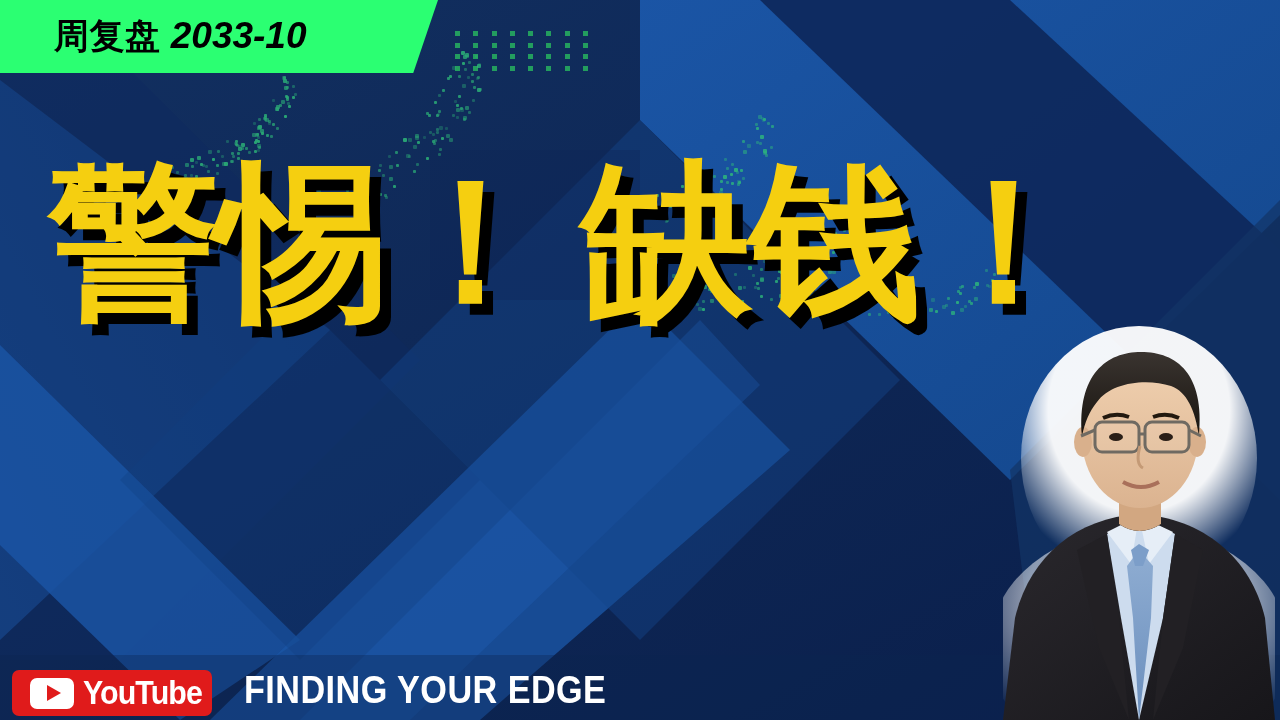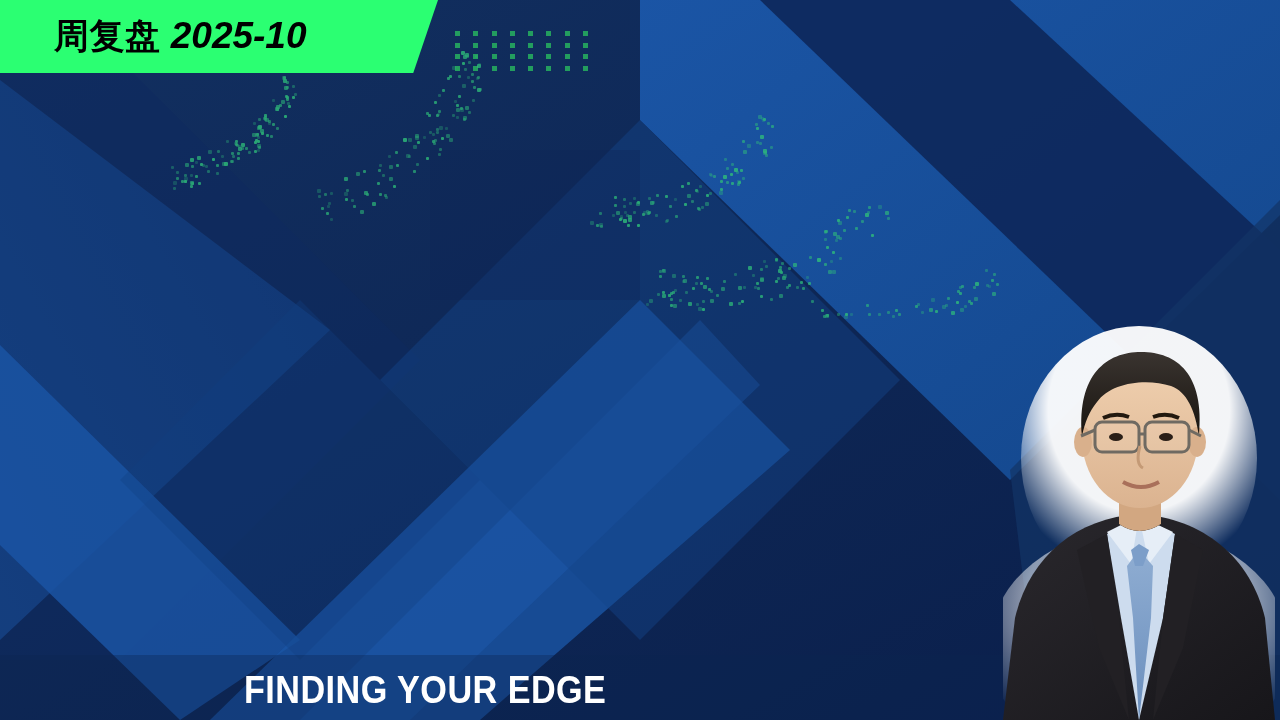--- a/index.html
+++ b/index.html
@@ -642,24 +642,28 @@
         <span style="left:959.2px;top:237.3px;width:3px;height:3px;opacity:0.83;background:#2fbf7a"></span>
         <span style="left:920.6px;top:256.4px;width:3px;height:3px;opacity:0.41;background:#2fbf7a"></span>
         <span style="left:991.2px;top:223.7px;width:3px;height:3px;opacity:0.77;background:#2fbf7a"></span>
         <span style="left:986.3px;top:229.2px;width:3px;height:3px;opacity:0.42;background:#2fbf7a"></span>
         <span style="left:836.9px;top:258.3px;width:3px;height:3px;opacity:0.50;background:#2fbf7a"></span>
       </div>
   </div>
 
   <div class="badge">
     <div class="badge-text">
-      <span>周复盘</span><span> </span><span class="num">2025-10</span>
+      <span>周复盘</span><span> </span><span class="num">2033-10</span>
     </div>
   </div>
 
+  <div class="headline">
+    <span class="h-left">警惕！</span>
+    <span class="h-right">缺钱！</span>
+  </div>
 
 
 
   <div class="person">
     <svg width="272" height="402" viewBox="0 0 272 402" xmlns="http://www.w3.org/2000/svg">
       <defs>
         <radialGradient id="glow" cx="0.5" cy="0.32" r="0.62">
           <stop offset="0.62" stop-color="#ffffff" stop-opacity="0.95"></stop>
           <stop offset="1" stop-color="#ffffff" stop-opacity="0"></stop>
         </radialGradient>
@@ -719,15 +723,21 @@
       <ellipse cx="163" cy="119" rx="7" ry="4" fill="#2a1f18"></ellipse>
 
       <path d="M100 100 Q 113 94 126 99" stroke="#22190f" stroke-width="4" fill="none"></path>
       <path d="M150 99 Q 163 94 176 100" stroke="#22190f" stroke-width="4" fill="none"></path>
 
       <path d="M137 128 Q 132 146 140 150" stroke="#c49a76" stroke-width="3" fill="none"></path>
       <path d="M120 164 Q 138 174 156 164" stroke="#a9705a" stroke-width="4" fill="none"></path>
     </svg>
   </div>
 
+  <div class="yt">
+    <div class="yt-play">
+        <b></b>
+      </div>
+    <div class="yt-word">YouTube</div>
+  </div>
   <div class="tagline">FINDING YOUR EDGE</div>
 
 </div>
 
 </body></html>

